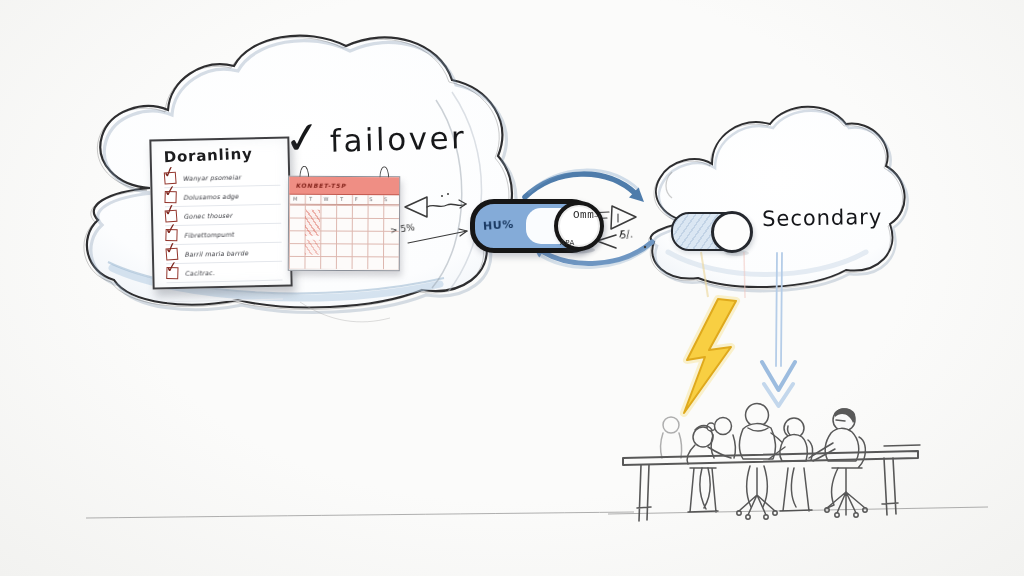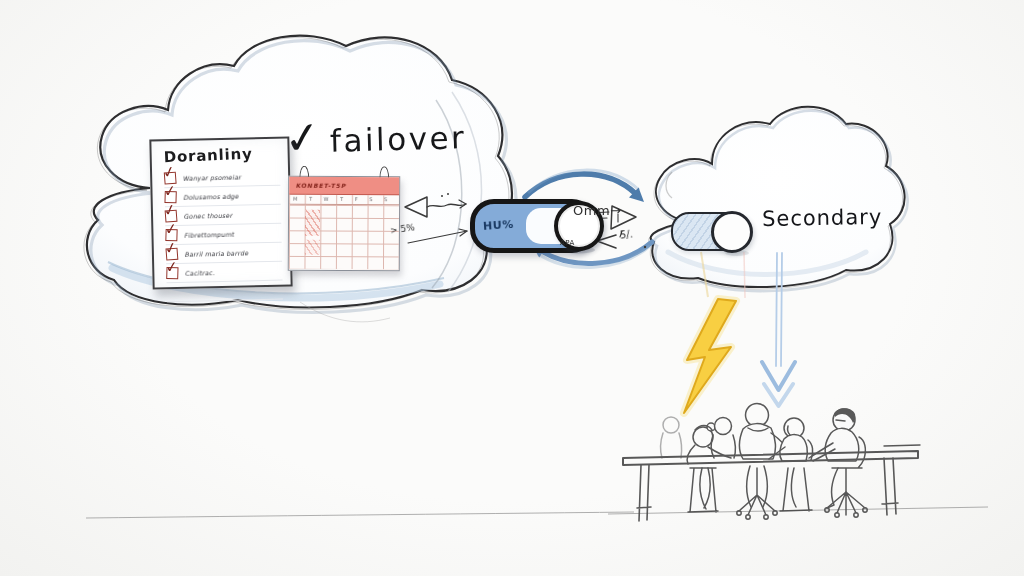--- a/index.html
+++ b/index.html
@@ -68,21 +68,21 @@
   .toggle-sec .knob{position:absolute;right:-6px;top:50%;transform:translateY(-50%);width:42px;height:42px;border-radius:50%;
     background:#fdfdfd;border:3px solid #25282e;box-sizing:border-box;box-shadow:2px 3px 4px rgba(60,70,90,.18);}
 
   .secondary-label{left:762px;top:206px;font-size:21px;color:#141519;letter-spacing:1px;transform:rotate(-1deg);
     text-shadow:0 0 8px rgba(255,255,255,.95);}
 
   
   .ann{color:#2f2f2f;filter:blur(.22px);}
   .ann.left-pct{left:390px;top:224px;font-size:9px;transform:rotate(-8deg);}
   .ann.r-top{left:560px;top:199px;font-size:7px;letter-spacing:.5px;margin-top:40px;}
-  .ann.r-mid{left:573px;top:203px;font-size:13px;letter-spacing:.5px;}
+  .ann.r-mid{left:573px;top:209px;font-size:11px;letter-spacing:.5px;font-family:Liberation Mono, monospace;}
   .ann.r-pct{left:620px;top:229px;font-size:10px;transform:rotate(-6deg);}
 </style>
 </head>
 <body>
 
 <div class="stage">
 
   <svg width="1024" height="576" viewBox="0 0 1024 576">
     <defs>
       <radialGradient id="cloudFill" cx="50%" cy="40%" r="78%">

